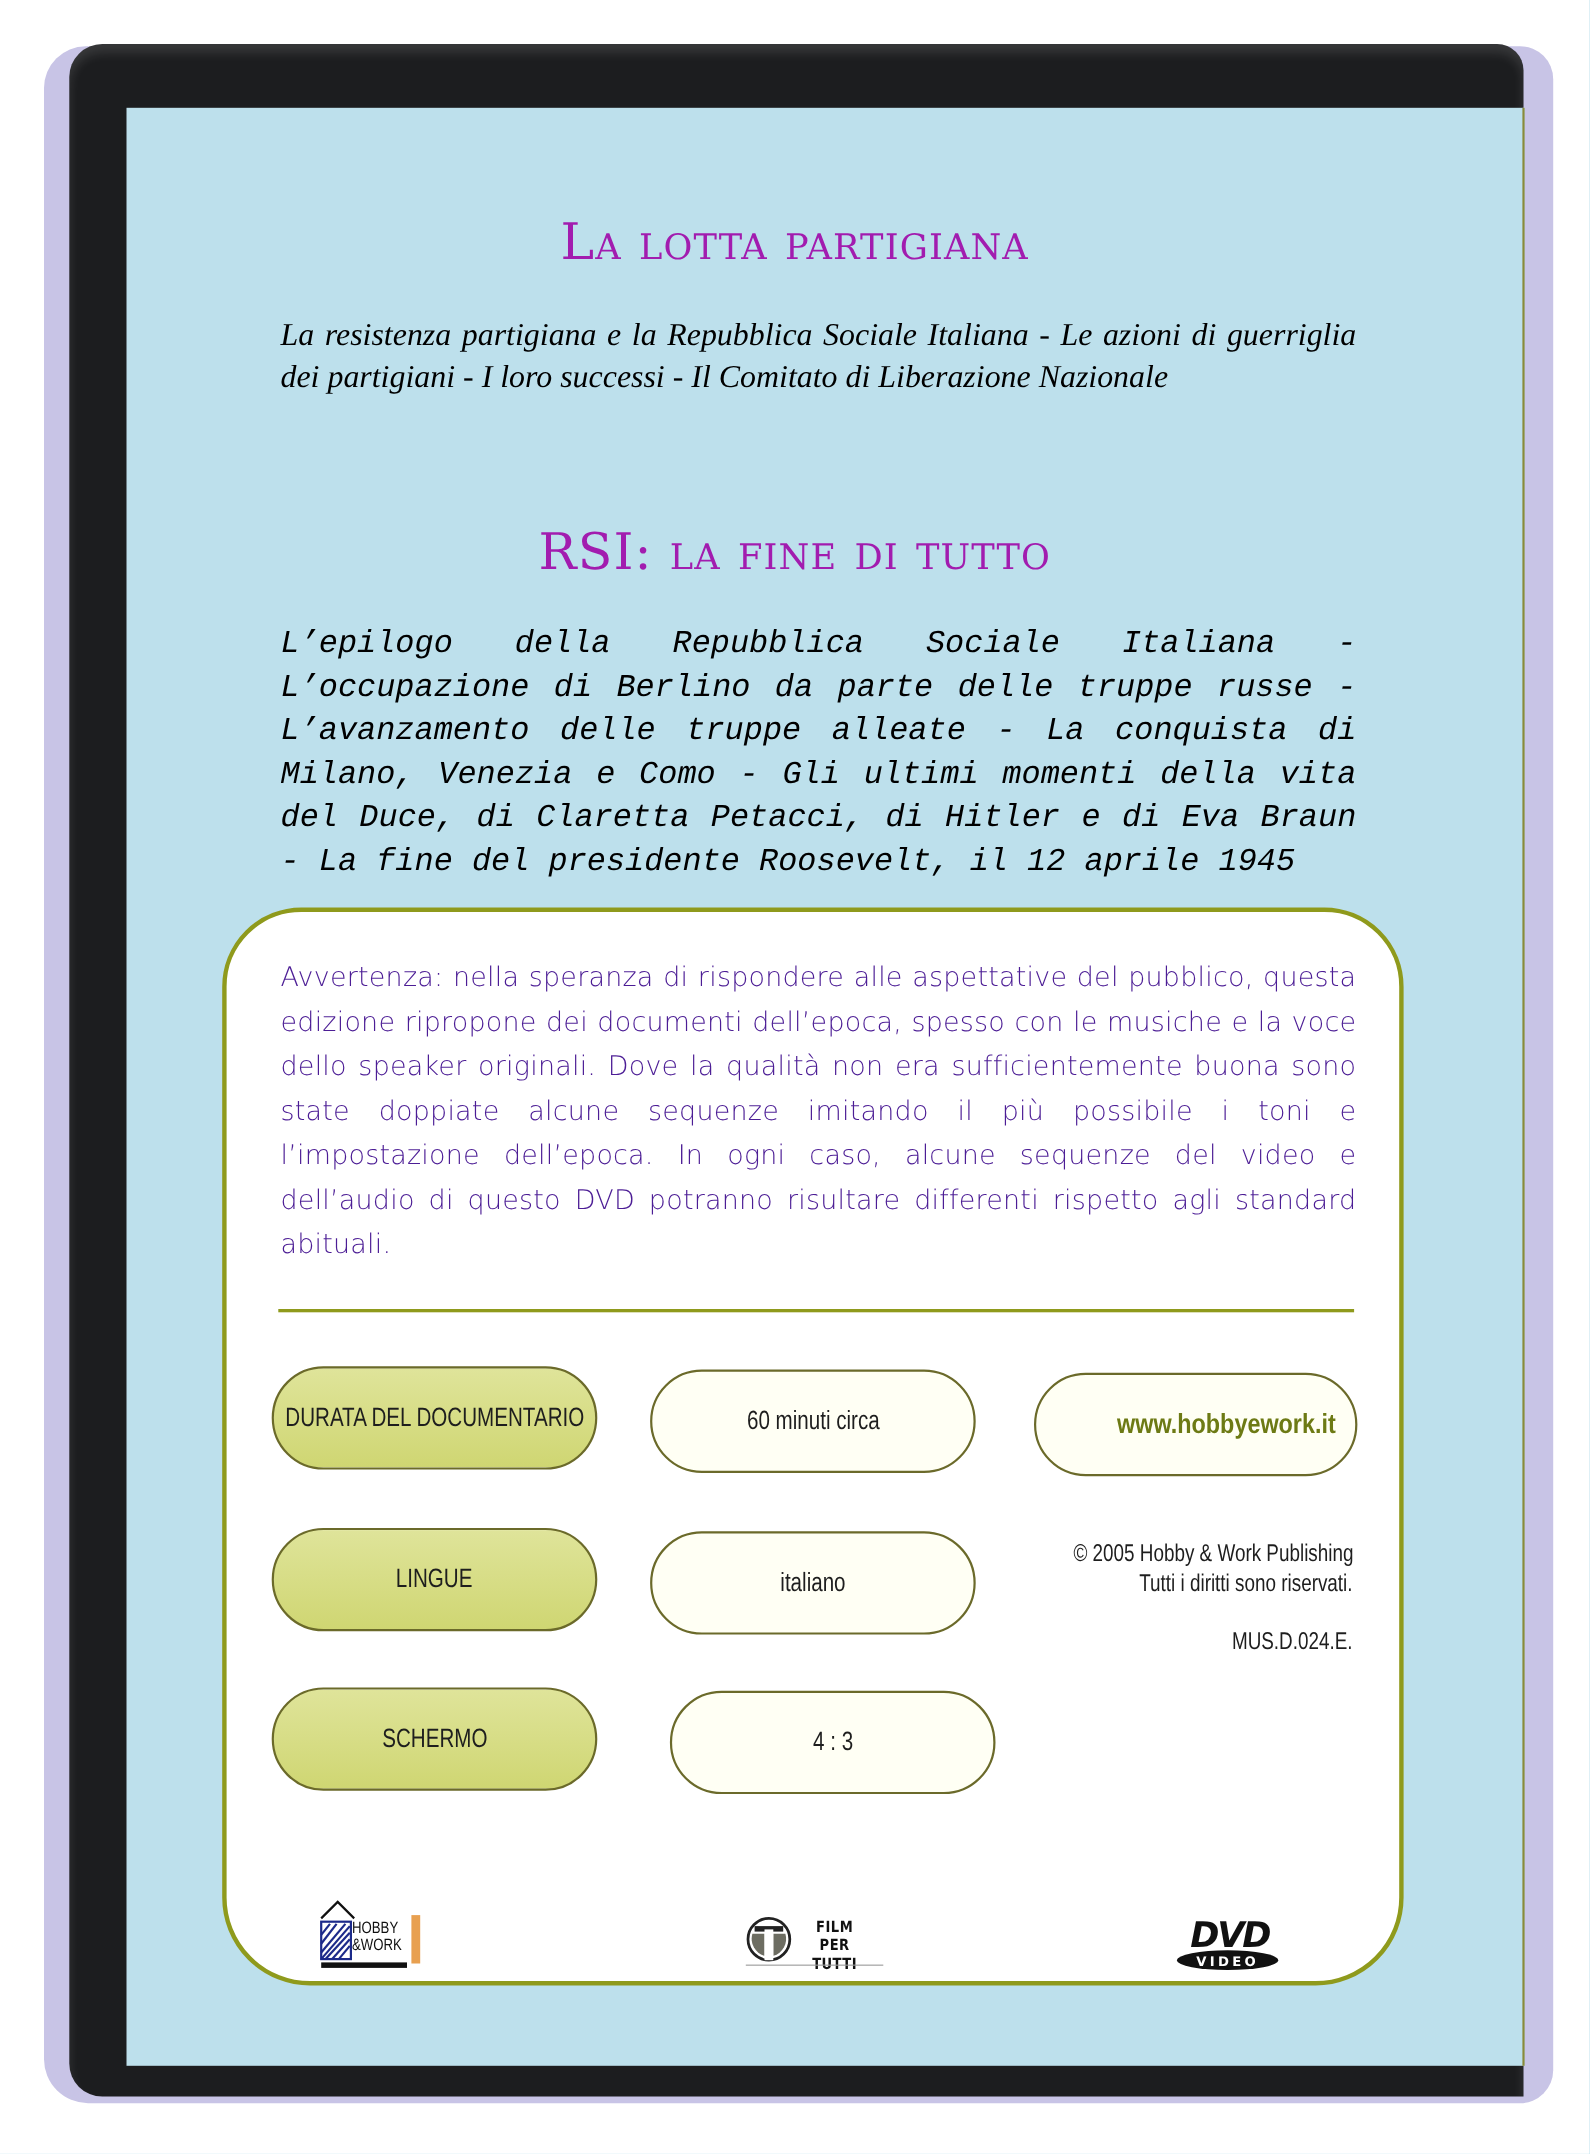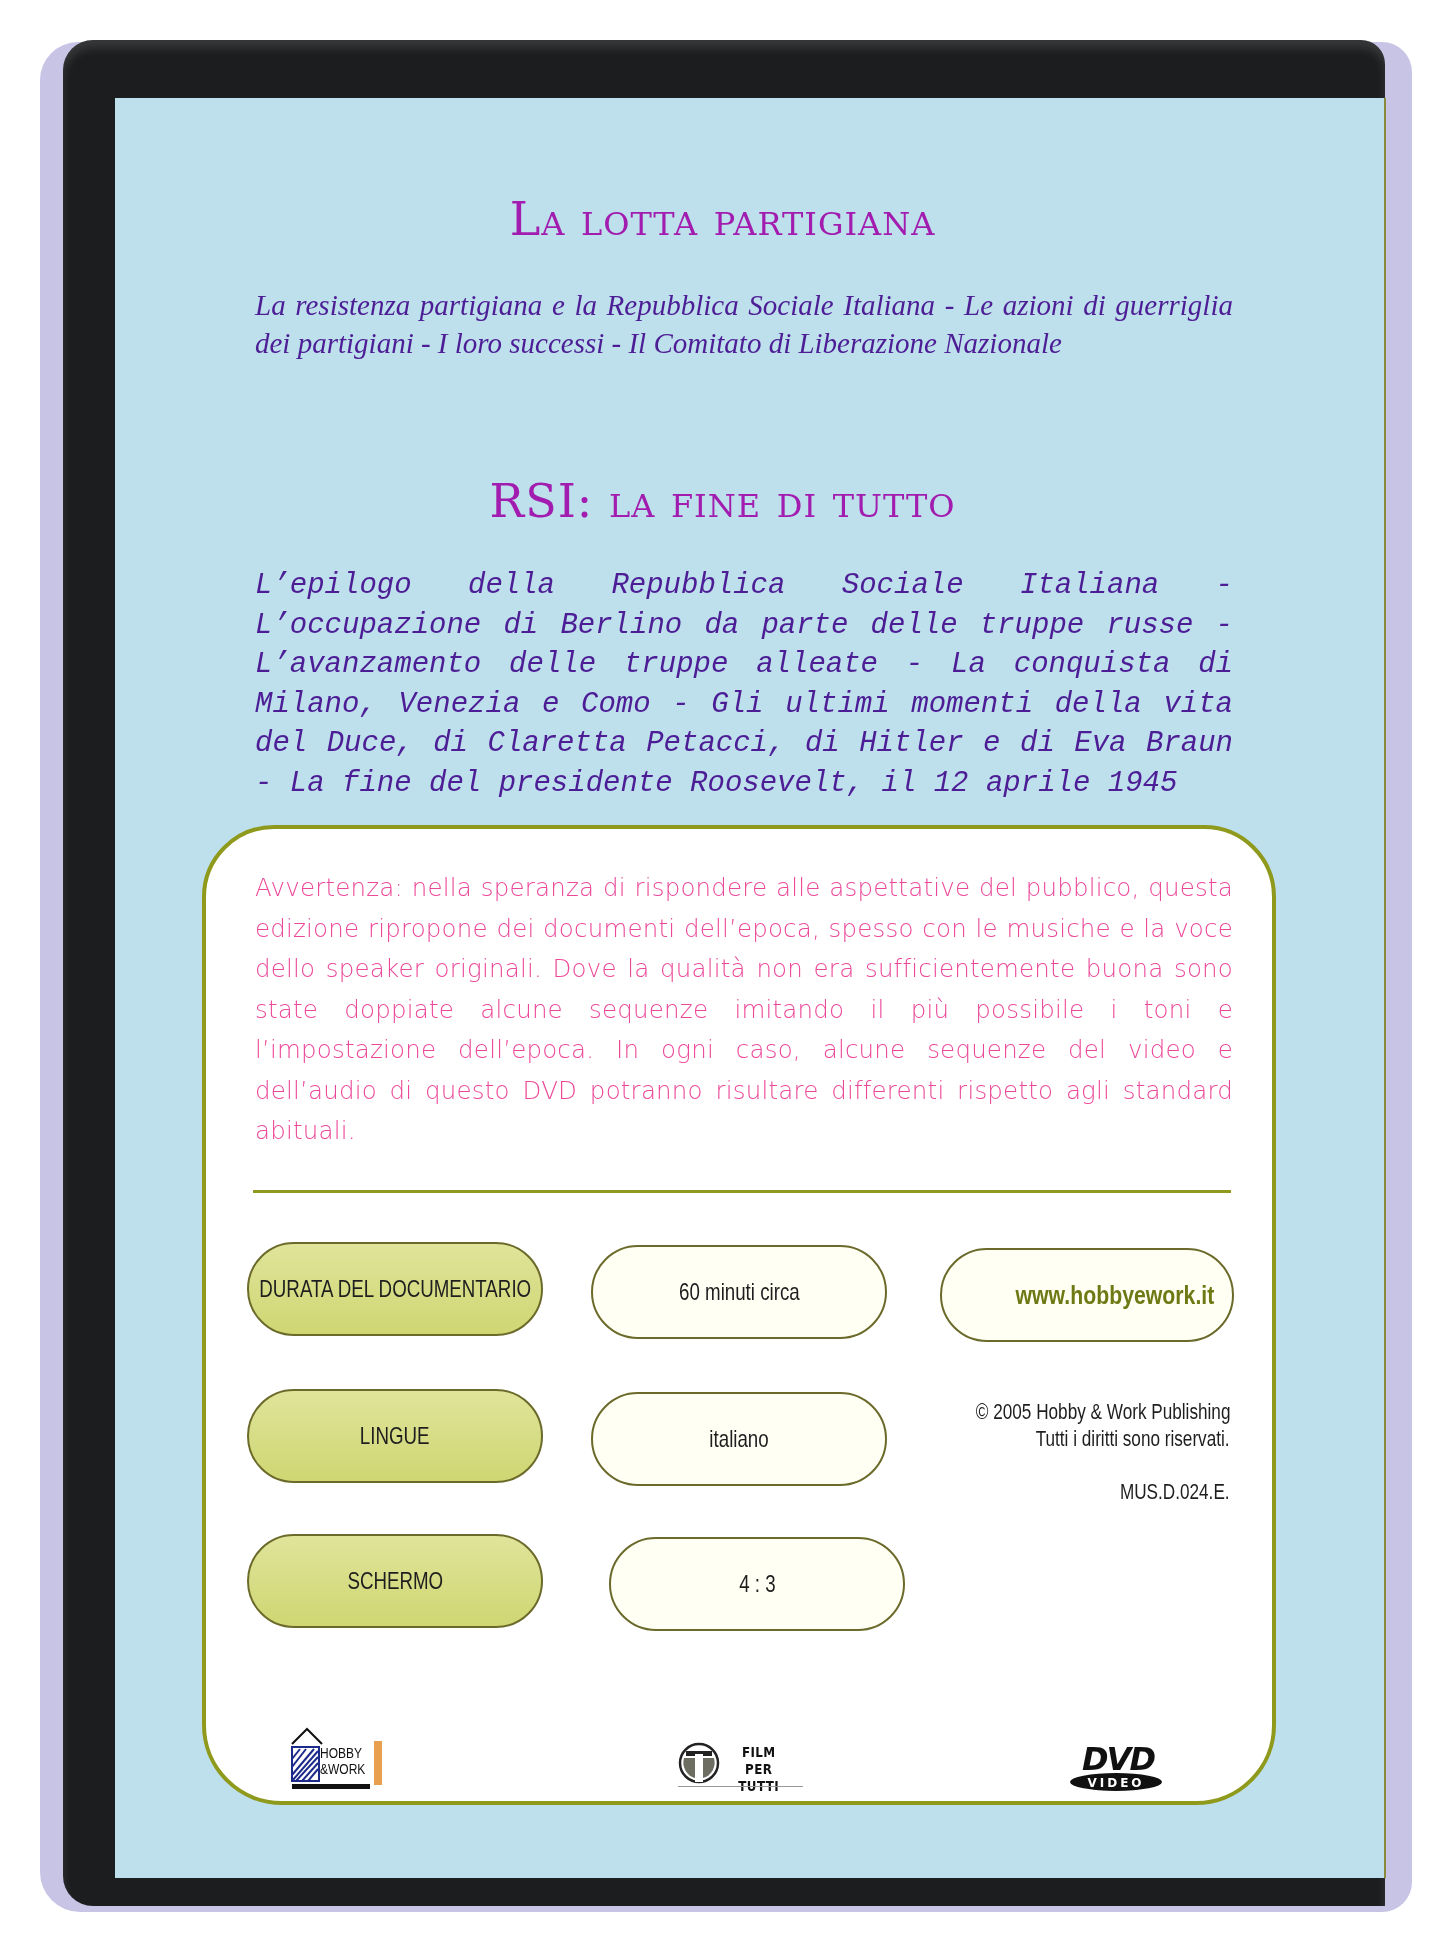--- a/index.html
+++ b/index.html
@@ -23,34 +23,34 @@
   }
   .heading {
     position: absolute; left: 0; width: 100%; text-align: center;
     font-family: "DejaVu Serif", serif; color: #a21caf;
     font-variant: small-caps; letter-spacing: 1px;
   }
   .h1 { top: 192px; font-size: 46px; }
   .h2 { top: 474px; font-size: 46px; }
   .para {
     position: absolute; left: 255px; width: 978px;
-    font-family: "Liberation Serif", serif; font-style: italic; color: #4c1d95;
+    font-family: "Liberation Serif", serif; font-style: italic; color: #000000;
     font-size: 29px; line-height: 38px; text-align: justify;
   }
   .p1 { top: 286px; }
   .p2 { top: 566px; line-height: 39.5px; font-family: Liberation Mono, monospace; }
 
   .warnbox {
     position: absolute; left: 202px; top: 825px; width: 1074px; height: 980px;
     background: #ffffff; border: 4px solid #8f9a1c; border-radius: 72px 72px 80px 80px;
     box-sizing: border-box;
   }
   .warn-text {
     position: absolute; left: 255px; top: 868px; width: 978px;
-    font-family: "DejaVu Sans", sans-serif; font-weight: 300; color: #ec4899;
+    font-family: "DejaVu Sans", sans-serif; font-weight: 300; color: #4c1d95;
     font-size: 24.5px; line-height: 40.5px; text-align: justify;
     letter-spacing: 0.2px;
   }
   .divider {
     position: absolute; left: 253px; top: 1190px; width: 978px; height: 3px;
     background: #8f9a1c;
   }
   .pill {
     position: absolute; height: 94px; border-radius: 47px;
     border: 2.5px solid #6b6a2a; box-sizing: border-box;

